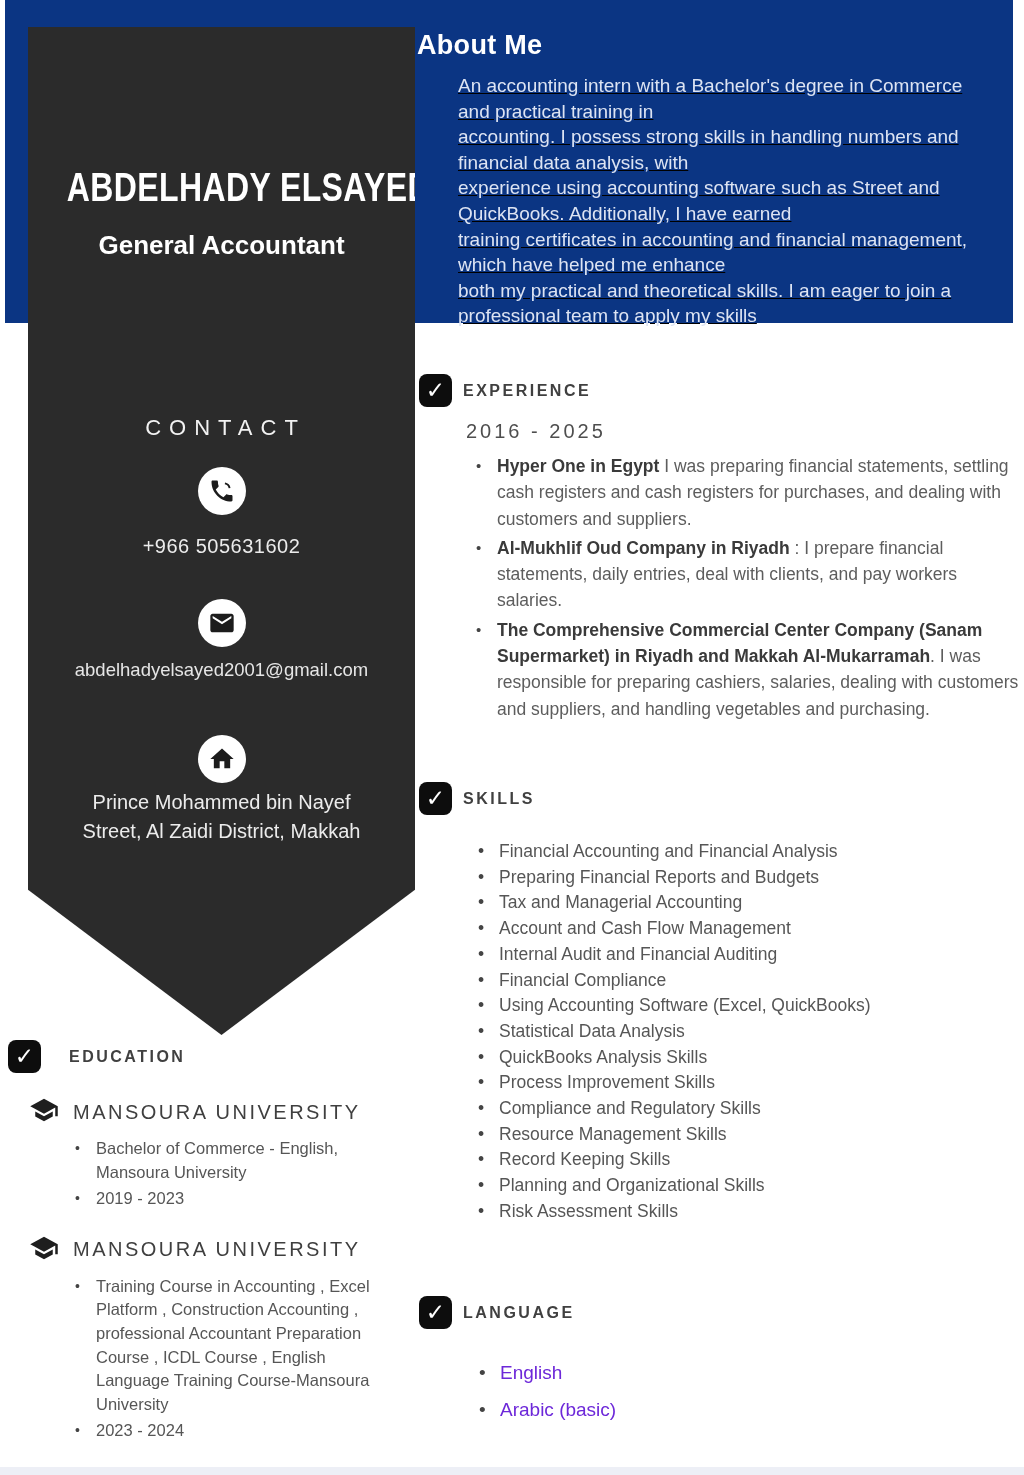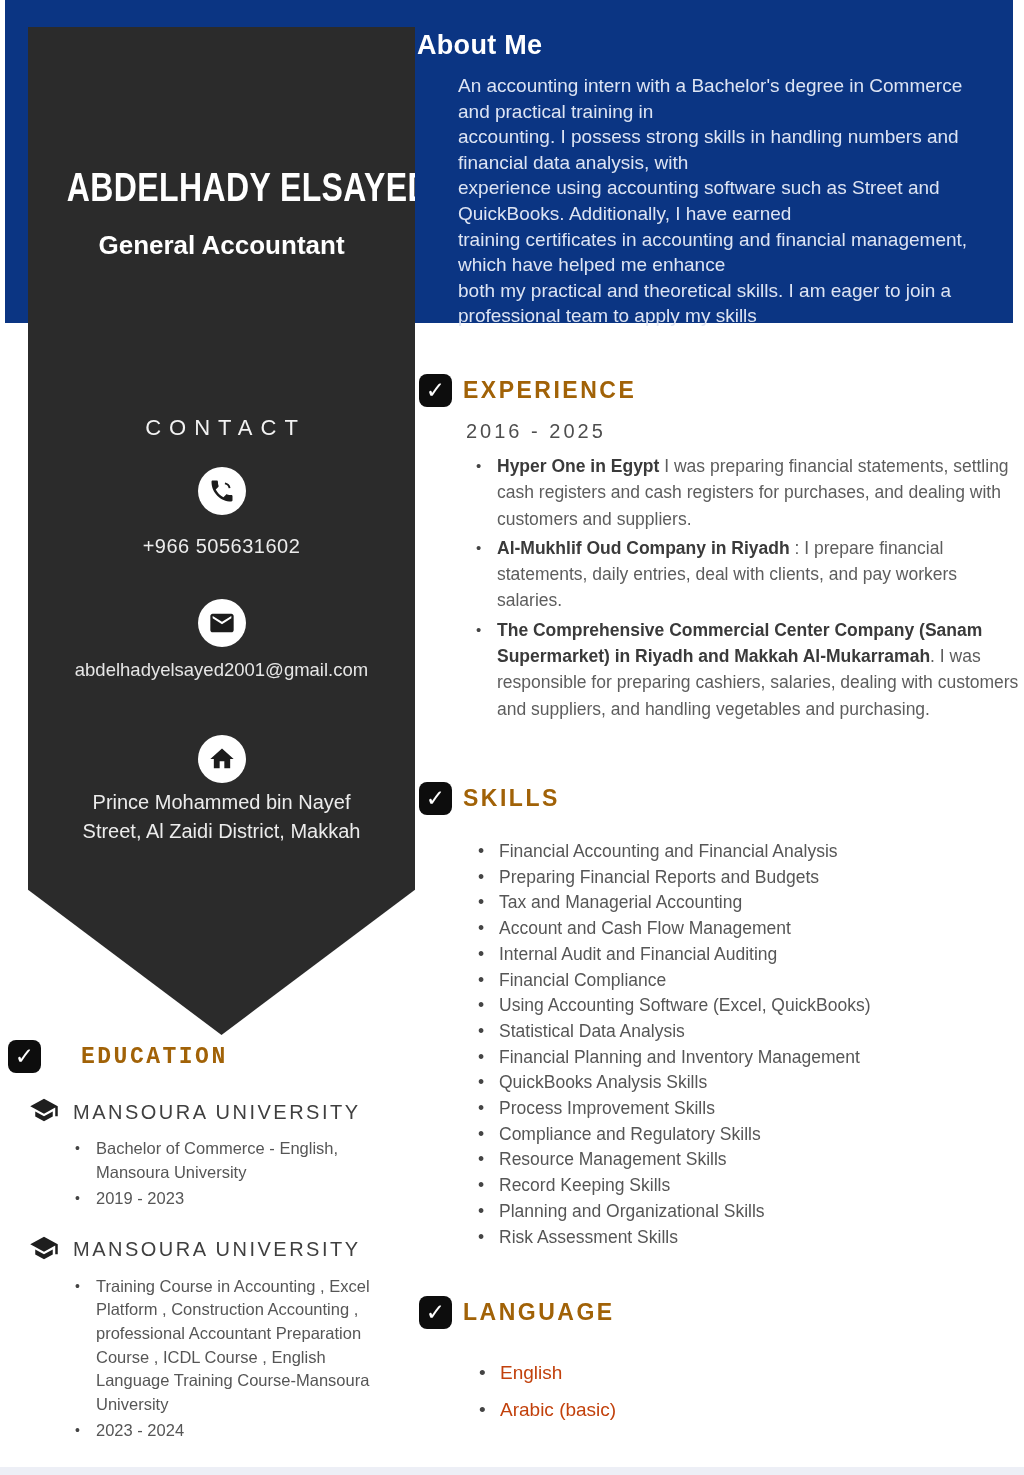--- a/index.html
+++ b/index.html
@@ -9,21 +9,21 @@
     background:#ffffff; overflow:hidden;
   }
 
   
   .blue-header {
     position:absolute; left:5px; top:0; width:1008px; height:323px;
     background:#0b3583; z-index:1;
   }
   .about { position:absolute; left:417px; top:30px; width:600px; z-index:3; }
   .about-title { color:#ffffff; font-size:27px; font-weight:700; letter-spacing:0.3px; }
-  .about-text { margin-top:12px; margin-left:41px; }
+  .about-text { margin-top:12px; margin-left:41px;text-decoration:underline; }
   .about-text div {
     color:#dde4f3; font-size:19px; line-height:25.6px; font-weight:400;
     white-space:nowrap;
   }
 
   
   .sidebar {
     position:absolute; left:28px; top:27px; width:387px; height:1008px;
     background:#2b2b2b; z-index:2; color:#ffffff;
     clip-path: polygon(0 0, 100% 0, 100% 85.6%, 50% 100%, 0 85.6%);
@@ -68,21 +68,21 @@
   .section-head { display:flex; align-items:center; }
   .checkbox {
     width:33px; height:33px; background:#0d0d0d; border-radius:8px;
     display:flex; align-items:center; justify-content:center; flex:0 0 auto;
   }
   .checkbox span {
     color:#ffffff; font-size:23px; font-weight:700;
     font-family:"DejaVu Sans", sans-serif; line-height:1;
   }
   .section-title {
-    font-size:23px; font-weight:700; letter-spacing:2.5px; color:#a16207;
+    font-size:16px; font-weight:700; letter-spacing:2.5px; color:#404040;
     margin-left:11px; white-space:nowrap;text-align:right;
   }
   ul.dotlist { list-style:none; }
   ul.dotlist li { position:relative; padding-left:21px; }
   ul.dotlist li::before {
     content:"•"; position:absolute; left:0; top:0; color:#444;
   }
 
   
   .experience { position:absolute; left:419px; top:374px; width:600px; z-index:3; }
@@ -95,25 +95,25 @@
   .exp-list .b { font-weight:700; color:#3a3a3a; }
 
   
   .skills { position:absolute; left:419px; top:782px; width:600px; z-index:3; }
   .skills-list { margin-top:24px; margin-left:59px; }
   .skills-list li { font-size:17.5px; line-height:25.7px; color:#565656; }
 
   
   .language { position:absolute; left:419px; top:1296px; width:400px; z-index:3; }
   .lang-list { margin-top:33px; margin-left:60px; }
-  .lang-list li { font-size:19px; line-height:22px; color:#c2410c; margin-bottom:15px; }
+  .lang-list li { font-size:19px; line-height:22px; color:#6d28d9; margin-bottom:15px; }
 
   
   .education { position:absolute; left:8px; top:1040px; width:405px; z-index:3; }
-  .edu-head .section-title { margin-left:40px;font-family:Liberation Mono, monospace; }
+  .edu-head .section-title { margin-left:28px; }
   .edu-entry { margin-top:22px; }
   .edu-entry-head { display:flex; align-items:center; margin-left:17px; }
   .cap-icon { flex:0 0 auto; }
   .school-name {
     margin-left:10px; font-size:20px; letter-spacing:2.5px; color:#3f3f3f;
     font-weight:500; white-space:nowrap;
   }
   .edu-list { margin-top:8px; margin-left:67px; width:322px; }
   .edu-list li { font-size:16.5px; line-height:23.6px; color:#565656; margin-bottom:3px; }
   .edu-list li::before { font-size:14px; }
@@ -208,21 +208,20 @@
     </div>
     <ul class="dotlist skills-list">
       <li>Financial Accounting and Financial Analysis</li>
       <li>Preparing Financial Reports and Budgets</li>
       <li>Tax and Managerial Accounting</li>
       <li>Account and Cash Flow Management</li>
       <li>Internal Audit and Financial Auditing</li>
       <li>Financial Compliance</li>
       <li>Using Accounting Software (Excel, QuickBooks)</li>
       <li>Statistical Data Analysis</li>
-      <li>Financial Planning and Inventory Management</li>
       <li>QuickBooks Analysis Skills</li>
       <li>Process Improvement Skills</li>
       <li>Compliance and Regulatory Skills</li>
       <li>Resource Management Skills</li>
       <li>Record Keeping Skills</li>
       <li>Planning and Organizational Skills</li>
       <li>Risk Assessment Skills</li>
     </ul>
   </div>
 

